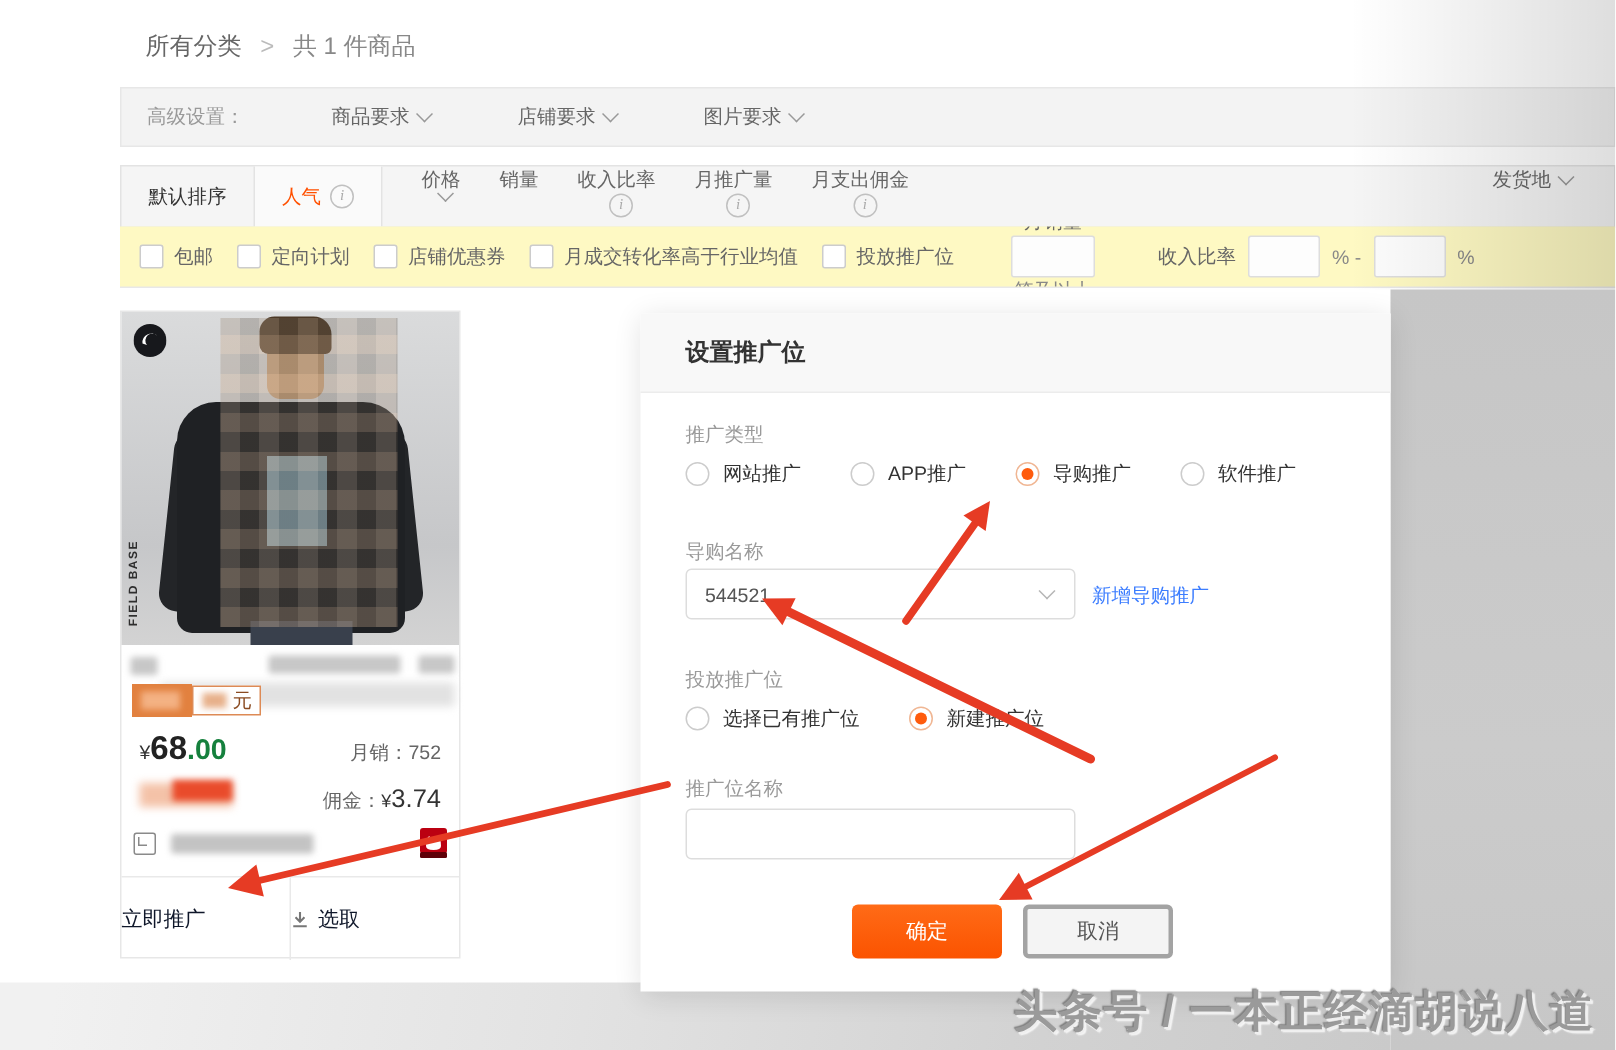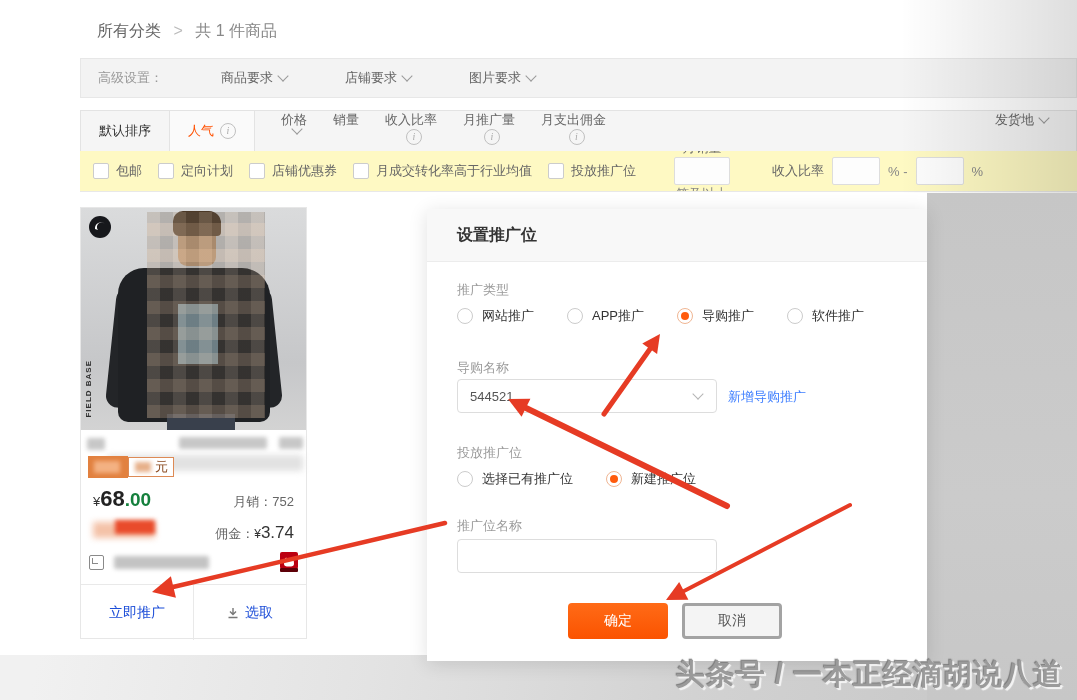--- a/index.html
+++ b/index.html
@@ -85,21 +85,21 @@
   .comm-text{font-size:13px;color:#666;}
   .comm-text .cur{color:#333;font-size:12px;}
   .comm-text .val{color:#333;font-size:17px;}
   .shop-row{position:absolute;left:0;top:344px;width:100%;padding:0 8px;box-sizing:border-box;
     display:flex;align-items:center;}
   .shop-ic{width:13px;height:13px;border:1.5px solid #8a8a8a;border-radius:2px;position:relative;flex:0 0 auto;}
   .shop-ic::after{content:"";position:absolute;left:2px;top:2px;width:5px;height:5px;border-left:1.5px solid #8a8a8a;border-bottom:1.5px solid #8a8a8a;}
   .shop-blur{width:95px;height:13px;background:#c3c3c3;filter:blur(2px);margin-left:10px;border-radius:2px;}
   .tmall{margin-left:auto;}
   .card-btns{position:absolute;left:0;top:376px;width:100%;height:55px;border-top:1px solid #e9e9e9;display:flex;}
-  .card-btn{flex:1;display:flex;align-items:center;justify-content:center;font-size:14px;color:#1d4ed8;cursor:pointer;}
+  .card-btn{flex:1;display:flex;align-items:center;font-size:14px;color:#0f172a;cursor:pointer;}
   .card-btn.l{border-right:1px solid #e9e9e9;}
   .dl-ic{margin-right:6px;}
   
   .modal{position:absolute;left:427px;top:209px;width:500px;height:452px;background:#fff;
     box-shadow:0 3px 18px rgba(0,0,0,0.12);}
   .modal-hd{height:52px;background:#f8f8f8;border-bottom:1px solid #ececec;display:flex;align-items:center;}
   .modal-hd h2{margin:0 0 0 30px;font-size:16px;color:#333;font-weight:bold;}
   .m-label{position:absolute;left:30px;font-size:13px;color:#9a9a9a;}
   .radio-row{position:absolute;left:30px;display:flex;align-items:center;font-size:13px;color:#333;}
   .radio-opt{display:flex;align-items:center;margin-right:33px;cursor:pointer;}

